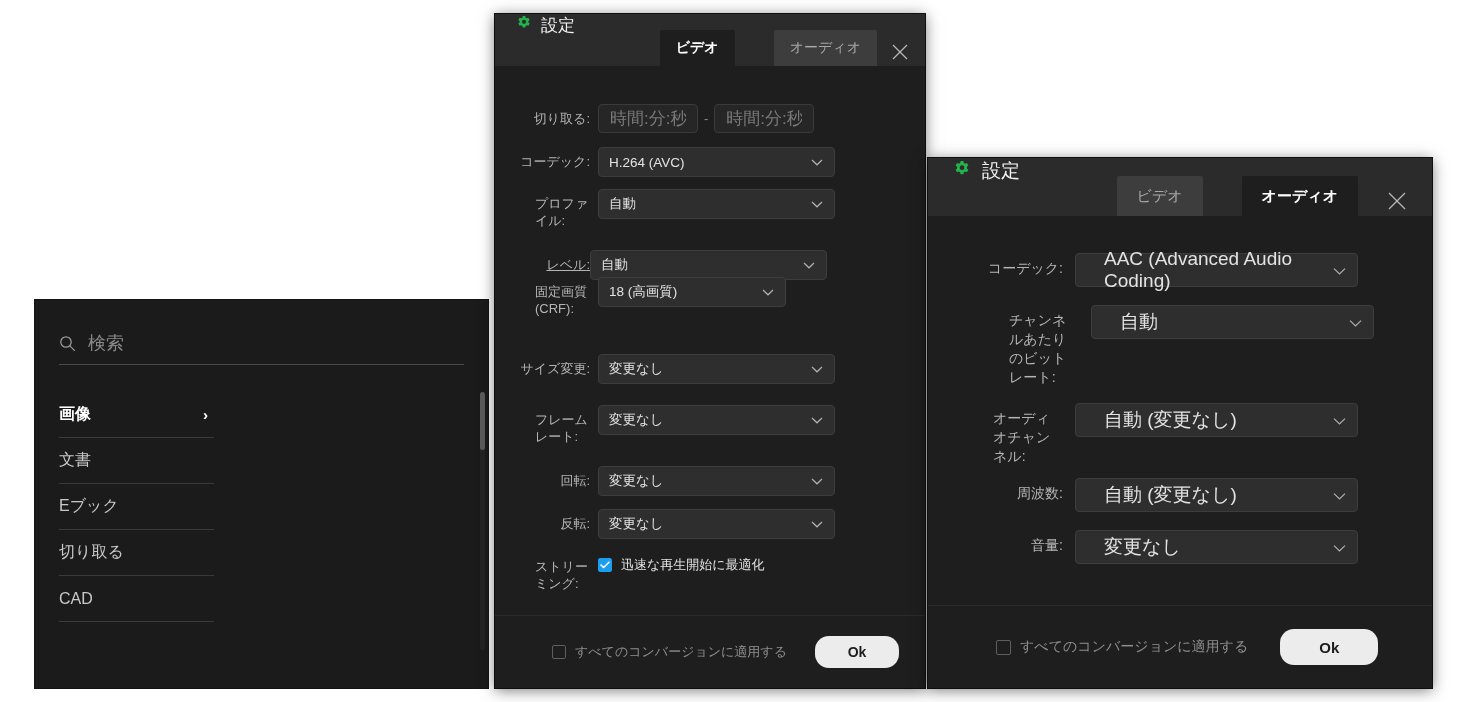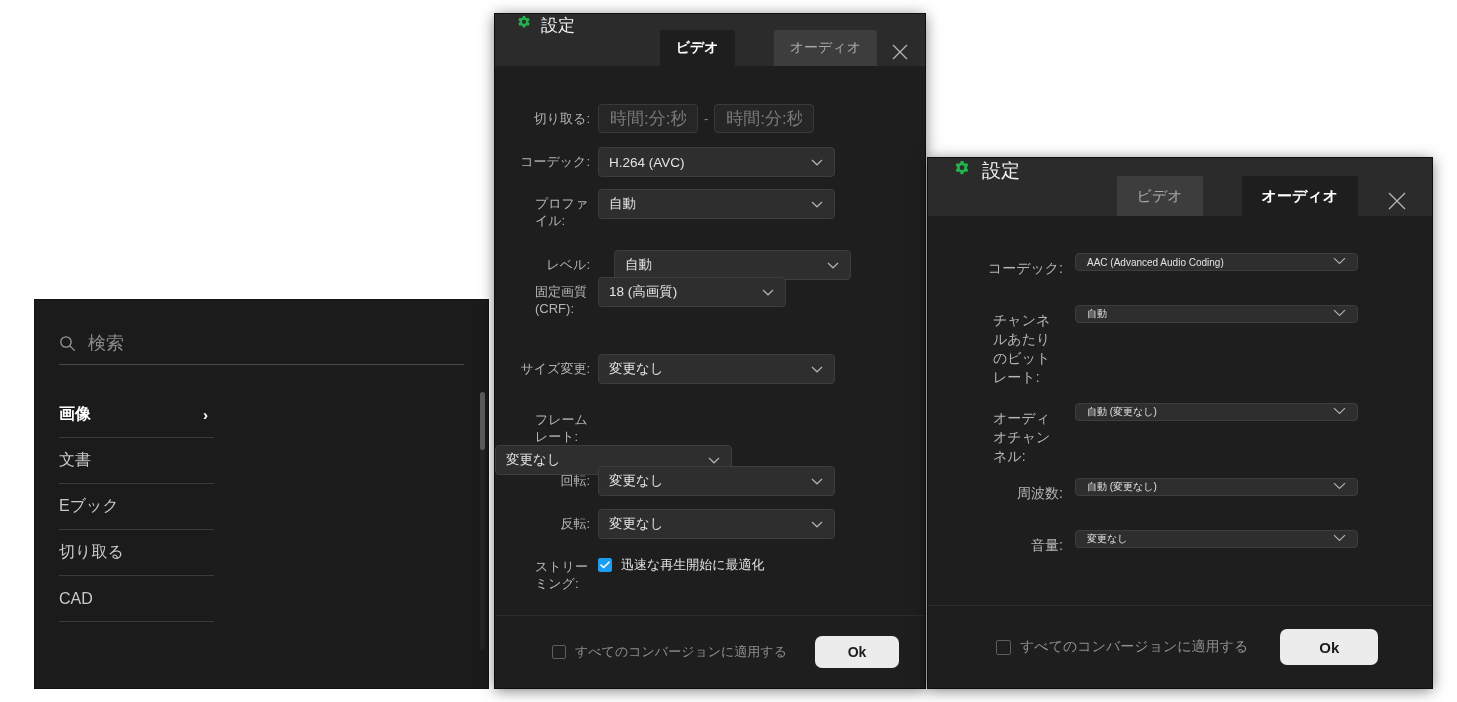--- a/index.html
+++ b/index.html
@@ -234,42 +234,42 @@
     width: 100%;
     height: 72px;
     border-top: 1px solid #2b2b2b;
     background: #1e1e1e;
     display: flex;
     align-items: center;
   }
   .ok-btn {
     background: #ececec;
     border: none;
-    border-radius: 7px;
+    border-radius: 14px;
     color: #1c1c1c;
     font-size: 14px;
     font-weight: bold;
     font-family: "Liberation Sans", "DejaVu Sans", sans-serif;
     cursor: pointer;
   }
 
   
   #video-dialog { left: 495px; top: 14px; width: 430px; height: 674px; }
   #video-dialog .dlg-tabs { right: 48px; }
   #video-dialog .dlg-close { right: 10px; top: 25px; }
 
   
   #audio-dialog { left: 928px; top: 158px; width: 504px; height: 530px; }
   #audio-dialog .dlg-header { height: 58px; }
   #audio-dialog .dlg-title { padding-left: 25px; font-size: 19px; gap: 11px; }
   #audio-dialog .dlg-tabs { right: 74px; }
   #audio-dialog .dlg-tab { height: 40px; font-size: 15px; padding: 0 20px; }
   #audio-dialog .dlg-close { right: 18px; top: 28px; width: 34px; height: 34px; }
   #audio-dialog .field-label { font-size: 14px; line-height: 19px; }
-  #audio-dialog .select-box { height: 18px; font-size: 10px; padding-left: 11px; }
+  #audio-dialog .select-box { height: 34px; font-size: 19px; padding-left: 28px; }
   #audio-dialog .dlg-footer { height: 82px; }
   #audio-dialog .chk-label { font-size: 14px; }
   #audio-dialog .ok-btn { font-size: 15px; }
 </style>
 </head>
 <body>
 
 <div class="root">
 
   <div class="format-panel">
@@ -361,21 +361,21 @@
           <span>自動</span>
           <span class="caret">
             <svg width="12" height="8" viewBox="0 0 12 8">
                 <polyline points="1,1.5 6,6.3 11,1.5" fill="none" stroke="#b0b0b0" stroke-width="1.2"></polyline>
               </svg>
           </span>
         </div>
       </div>
 
       <div class="field-row" style="left:0; top:184px; width:100%;">
-        <div class="field-label" style="width:95px; padding-right:24px;">レベル:</div>
+        <div class="field-label" style="width:95px; padding-right:0;text-decoration:underline;">レベル:</div>
         <div class="select-box" style="width:237px;">
           <span>自動</span>
           <span class="caret">
             <svg width="12" height="8" viewBox="0 0 12 8">
                 <polyline points="1,1.5 6,6.3 11,1.5" fill="none" stroke="#b0b0b0" stroke-width="1.2"></polyline>
               </svg>
           </span>
         </div>
       </div>
 
@@ -396,21 +396,21 @@
         <div class="select-box" style="width:237px;">
           <span>変更なし</span>
           <span class="caret">
             <svg width="12" height="8" viewBox="0 0 12 8">
                 <polyline points="1,1.5 6,6.3 11,1.5" fill="none" stroke="#b0b0b0" stroke-width="1.2"></polyline>
               </svg>
           </span>
         </div>
       </div>
 
-      <div class="field-row" style="left:0; top:339px; width:100%;flex-direction:column;">
+      <div class="field-row" style="left:0; top:339px; width:100%;">
         <div class="field-label" style="width:55px; padding-right:8px; text-align:left; padding-left:40px; box-sizing:content-box;">フレームレート:</div>
         <div class="select-box" style="width:237px;">
           <span>変更なし</span>
           <span class="caret">
             <svg width="12" height="8" viewBox="0 0 12 8">
                 <polyline points="1,1.5 6,6.3 11,1.5" fill="none" stroke="#b0b0b0" stroke-width="1.2"></polyline>
               </svg>
           </span>
         </div>
       </div>
@@ -495,21 +495,21 @@
         <div class="select-box" style="width:283px;">
           <span>AAC (Advanced Audio Coding)</span>
           <span class="caret">
             <svg width="13" height="9" viewBox="0 0 13 9">
                 <polyline points="1,1.6 6.5,7 12,1.6" fill="none" stroke="#b0b0b0" stroke-width="1.2"></polyline>
               </svg>
           </span>
         </div>
       </div>
 
-      <div class="field-row" style="left:0; top:89px; width:100%;">
+      <div class="field-row" style="left:16px; top:89px; width:100%;">
         <div class="field-label" style="width:70px; text-align:left; padding-left:65px; padding-right:12px; box-sizing:content-box;">チャンネルあたりのビットレート:</div>
         <div class="select-box" style="width:283px;">
           <span>自動</span>
           <span class="caret">
             <svg width="13" height="9" viewBox="0 0 13 9">
                 <polyline points="1,1.6 6.5,7 12,1.6" fill="none" stroke="#b0b0b0" stroke-width="1.2"></polyline>
               </svg>
           </span>
         </div>
       </div>

